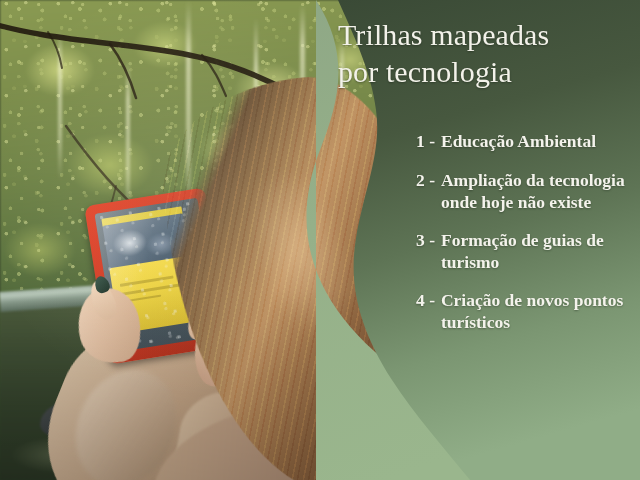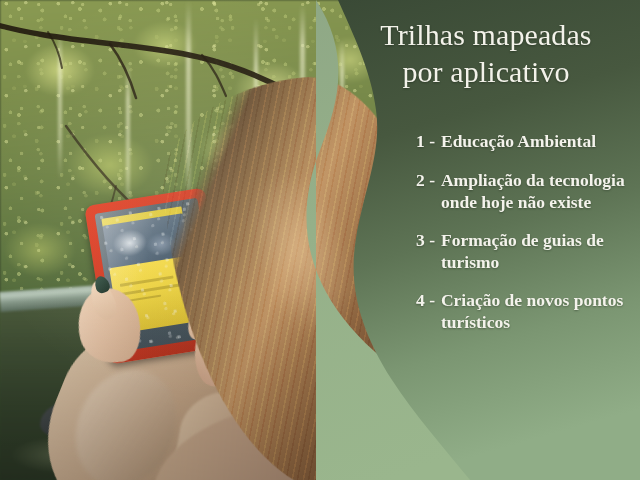--- a/index.html
+++ b/index.html
@@ -245,21 +245,20 @@
   
   .panel-wrap{position:absolute;inset:0;pointer-events:none;}
   .panel-wrap svg{display:block;width:640px;height:480px;}
 
   
   .content{
     position:absolute;left:330px;top:0;width:310px;height:480px;
   }
   .title{
     position:absolute;left:8px;top:17px;width:296px;
-    text-align:center;
     color:#f3f2ea;
     font-size:30px;
     line-height:1.22;
     font-weight:400;
     letter-spacing:.1px;
     text-shadow:0 1px 2px rgba(20,32,18,.45);
   }
   .list{
     position:absolute;left:86px;top:130px;width:226px;
   }
@@ -377,21 +376,21 @@
                C360,330 348,286 356,238
                C364,190 382,152 376,110
                C371,70 352,32 338,0 Z" fill="url(#gDark)"></path>
     </svg>
   </div>
 
   <div class="content">
 
     <div class="title">
       <div>Trilhas mapeadas</div>
-      <div>por aplicativo</div>
+      <div>por tecnologia</div>
     </div>
 
     <div class="list">
 
       <div class="item">
         <span class="num">1 -</span>
         <span class="txt">Educação Ambiental</span>
       </div>
 
       <div class="item">

